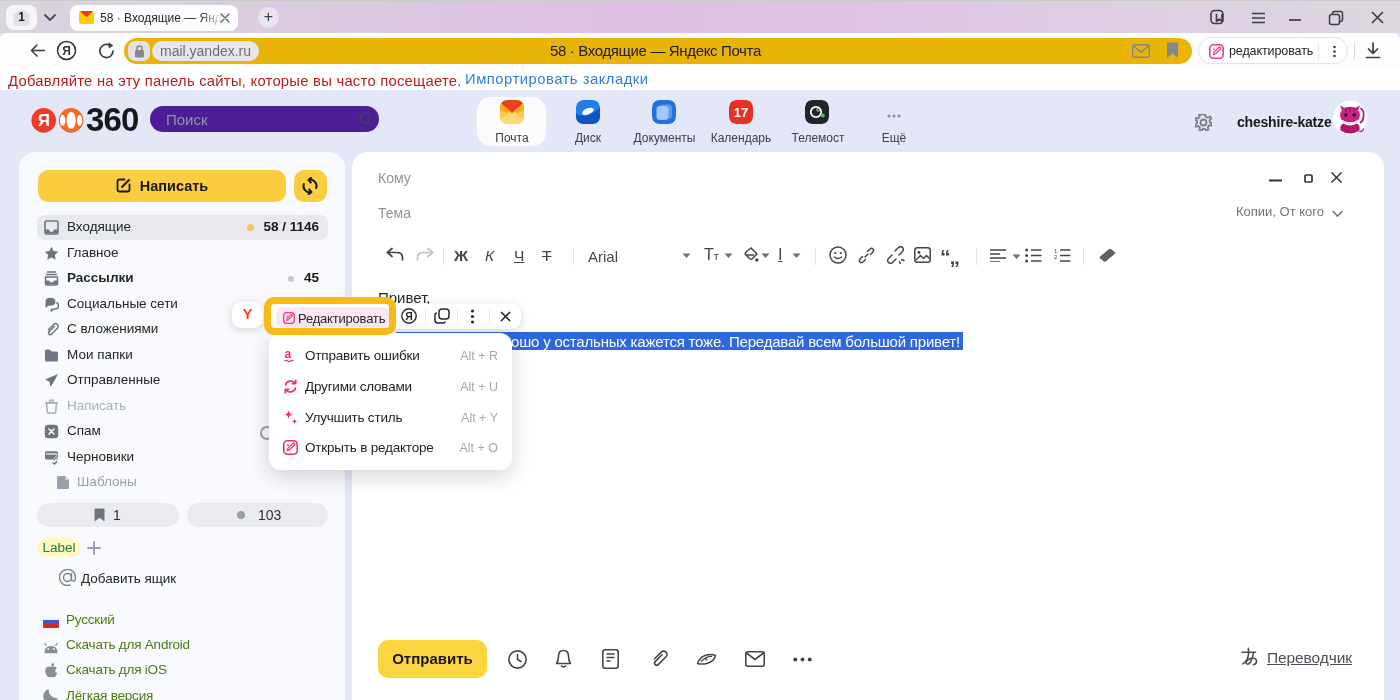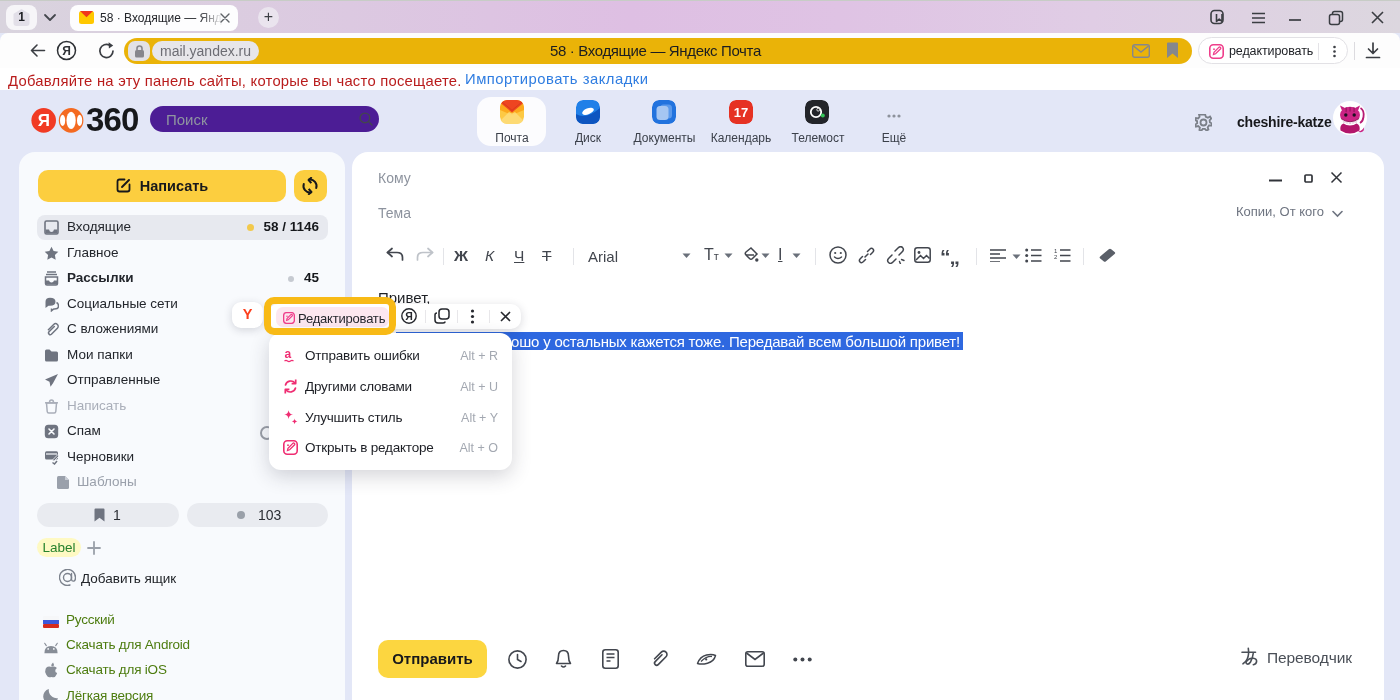--- a/index.html
+++ b/index.html
@@ -549,21 +549,21 @@
   <svg class="abs" style="left:441px;top:505px;" width="19" height="5" viewBox="0 0 19 5">
       <circle cx="2.3" cy="2.5" r="2" fill="#42464e"></circle>
       <circle cx="9.5" cy="2.5" r="2" fill="#42464e"></circle>
       <circle cx="16.7" cy="2.5" r="2" fill="#42464e"></circle>
     </svg>
   <svg class="abs" style="left:887px;top:495px;" width="22" height="20" viewBox="0 0 22 20">
       <path d="M3 5.2 H16.5" fill="none" stroke="#4a4f57" stroke-width="1.6" stroke-linecap="round"></path>
       <path d="M9.3 1.3 Q10.3 7.5 8.2 12 Q6.6 15.4 4 16.8" fill="none" stroke="#4a4f57" stroke-width="1.6" stroke-linecap="round"></path>
       <path d="M14.2 6.5 Q13.6 11.5 11.5 15 Q9.6 17.9 7.8 16.9 Q6 15.8 8.3 13.4 Q10.8 10.8 14.2 11.2 Q17.8 11.7 17.6 14.4 Q17.4 17.3 14.3 17.7" fill="none" stroke="#4a4f57" stroke-width="1.6" stroke-linecap="round"></path>
     </svg>
-  <div class="abs" style="left:915px;top:497px;font-size:15.5px;color:#4a4f57;letter-spacing:-0.1px;">Переводчик</div>
+  <div class="abs" style="left:915px;top:497px;font-size:15.5px;color:#4a4f57;letter-spacing:-0.1px;text-decoration:underline;">Переводчик</div>
 </div>
 
 <div id="popup">
   <div class="abs" style="left:260px;top:426px;width:14px;height:14px;border:2px solid #999ea7;border-radius:50%;z-index:5;"></div>
   <div id="ycard">
       <div style="text-align:center;font-size:14.5px;font-weight:bold;color:#fc3f1d;line-height:25px;">Y</div>
     </div>
   <div id="ptoolbar">
     <div id="pinkpill">
       <svg class="abs" style="left:7px;top:4.5px;" width="12" height="12" viewBox="0 0 15 15">

